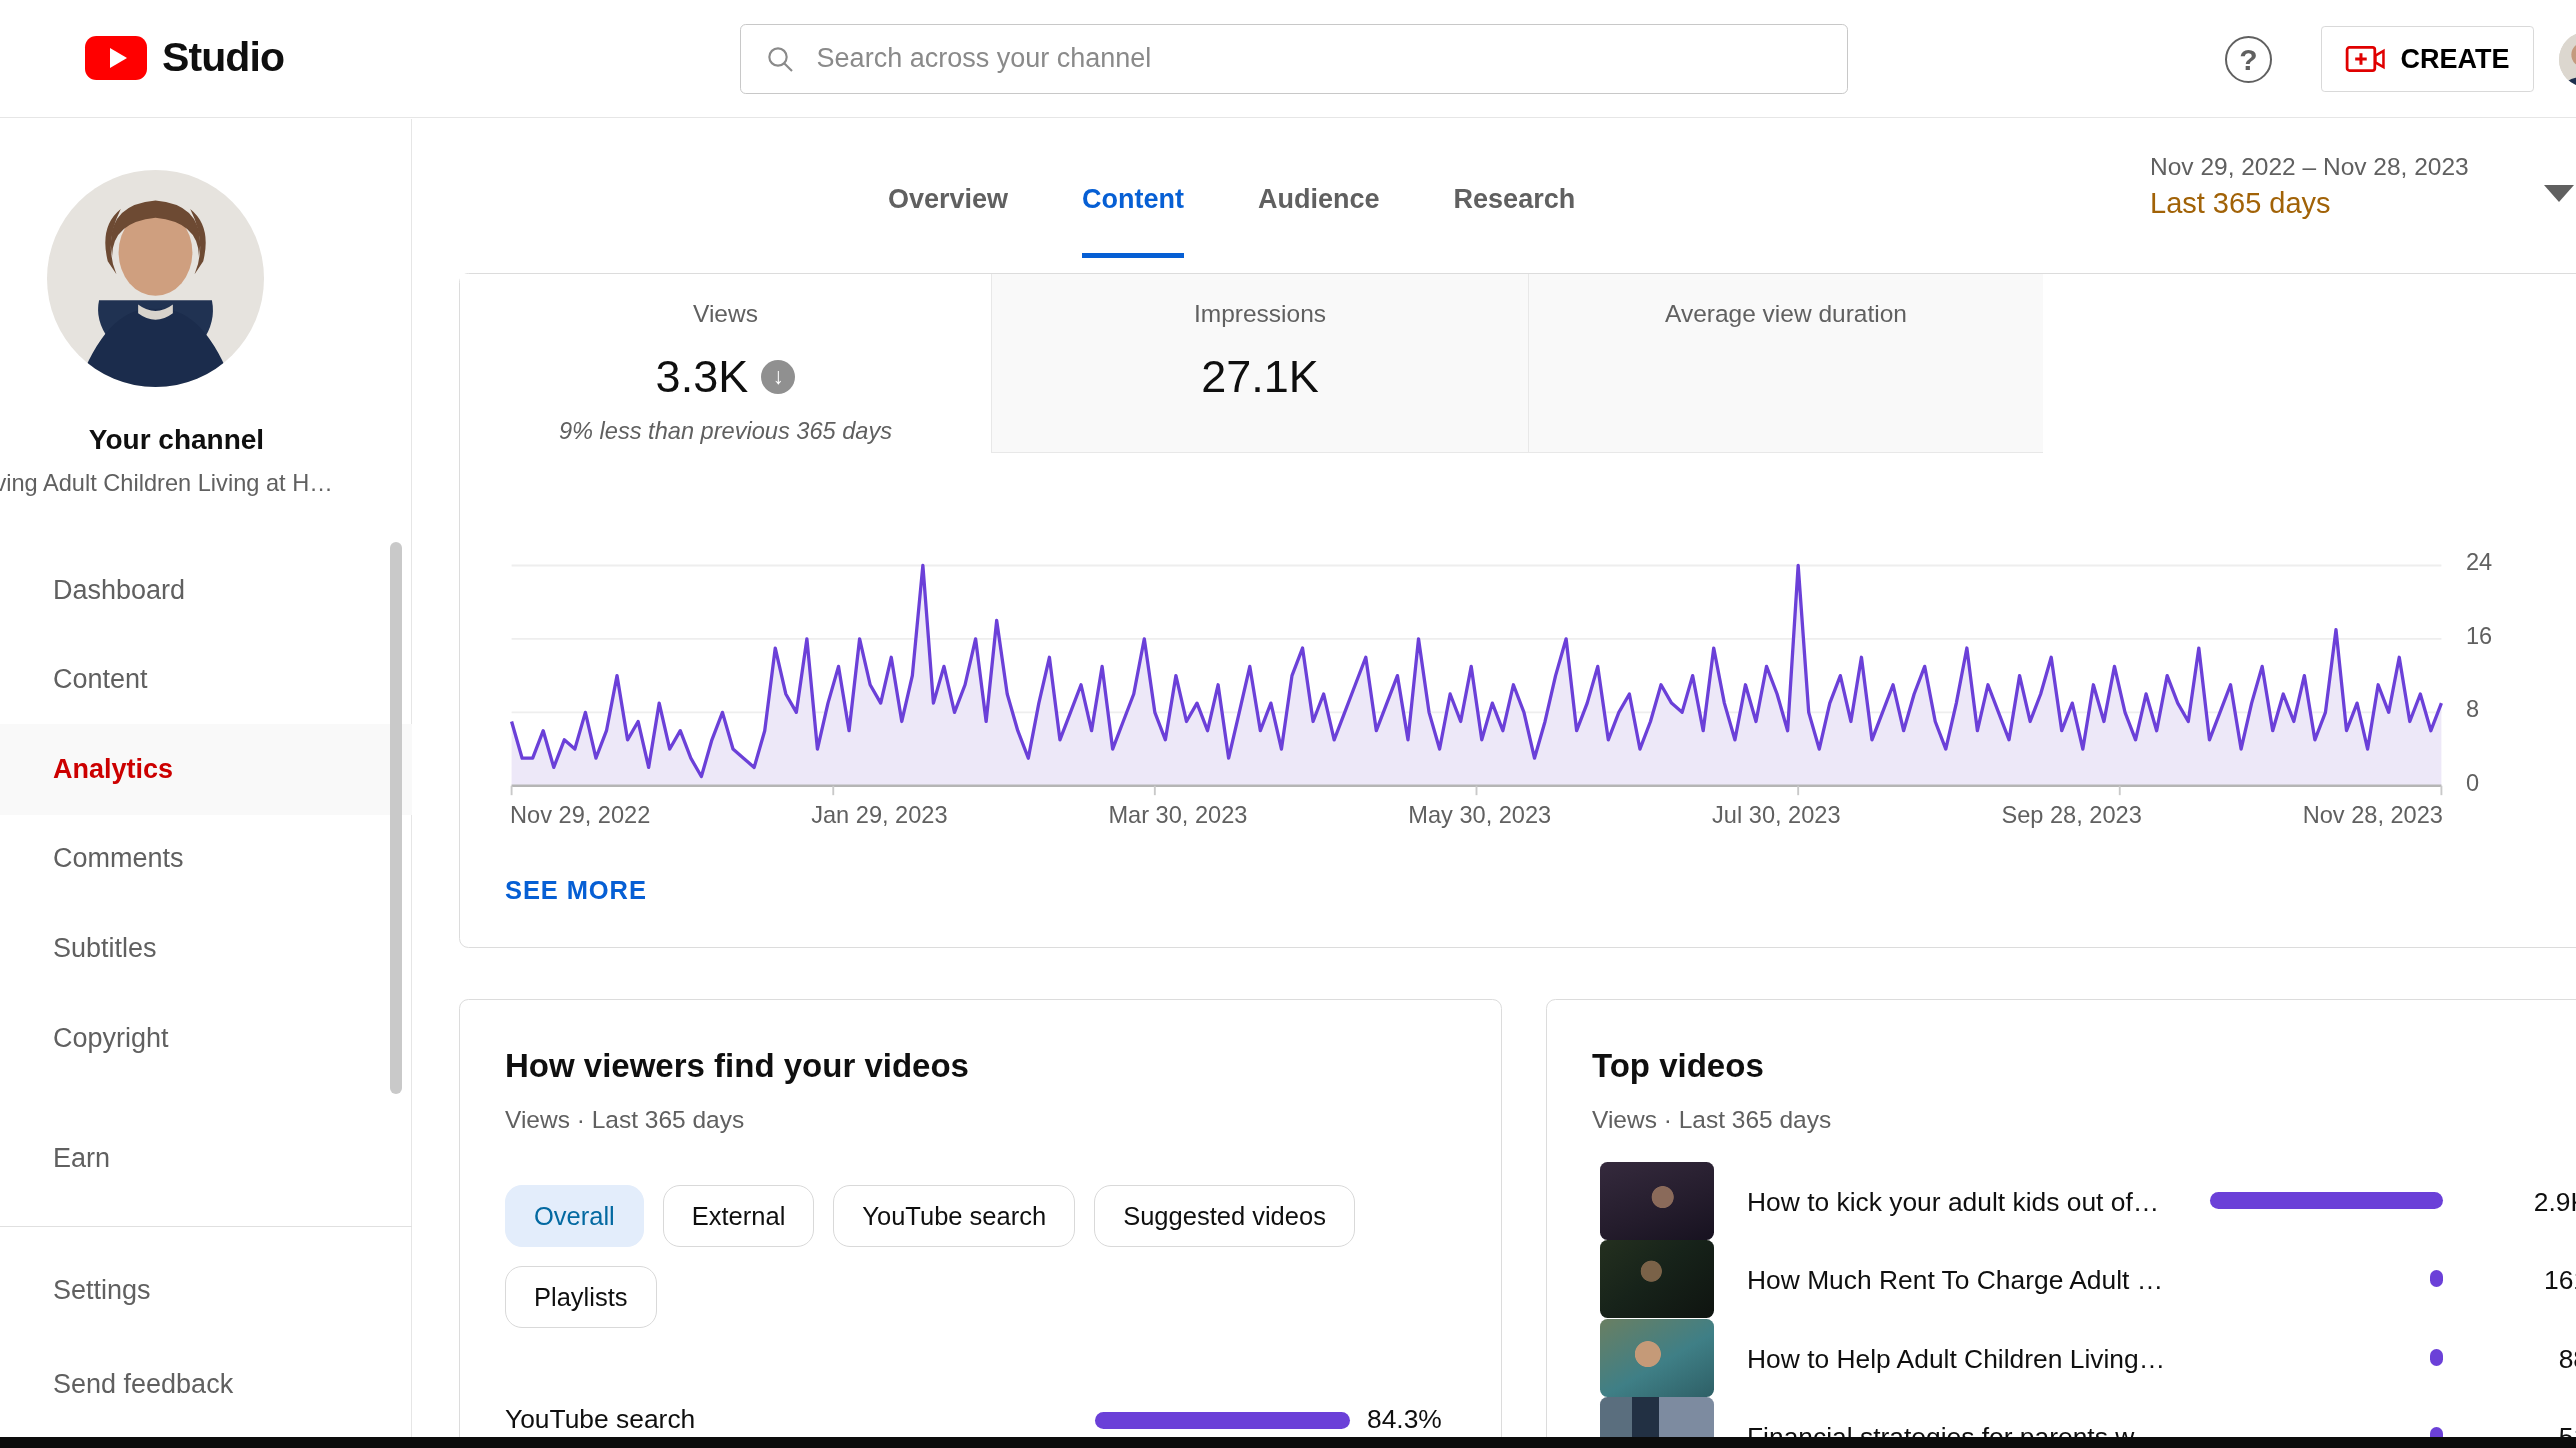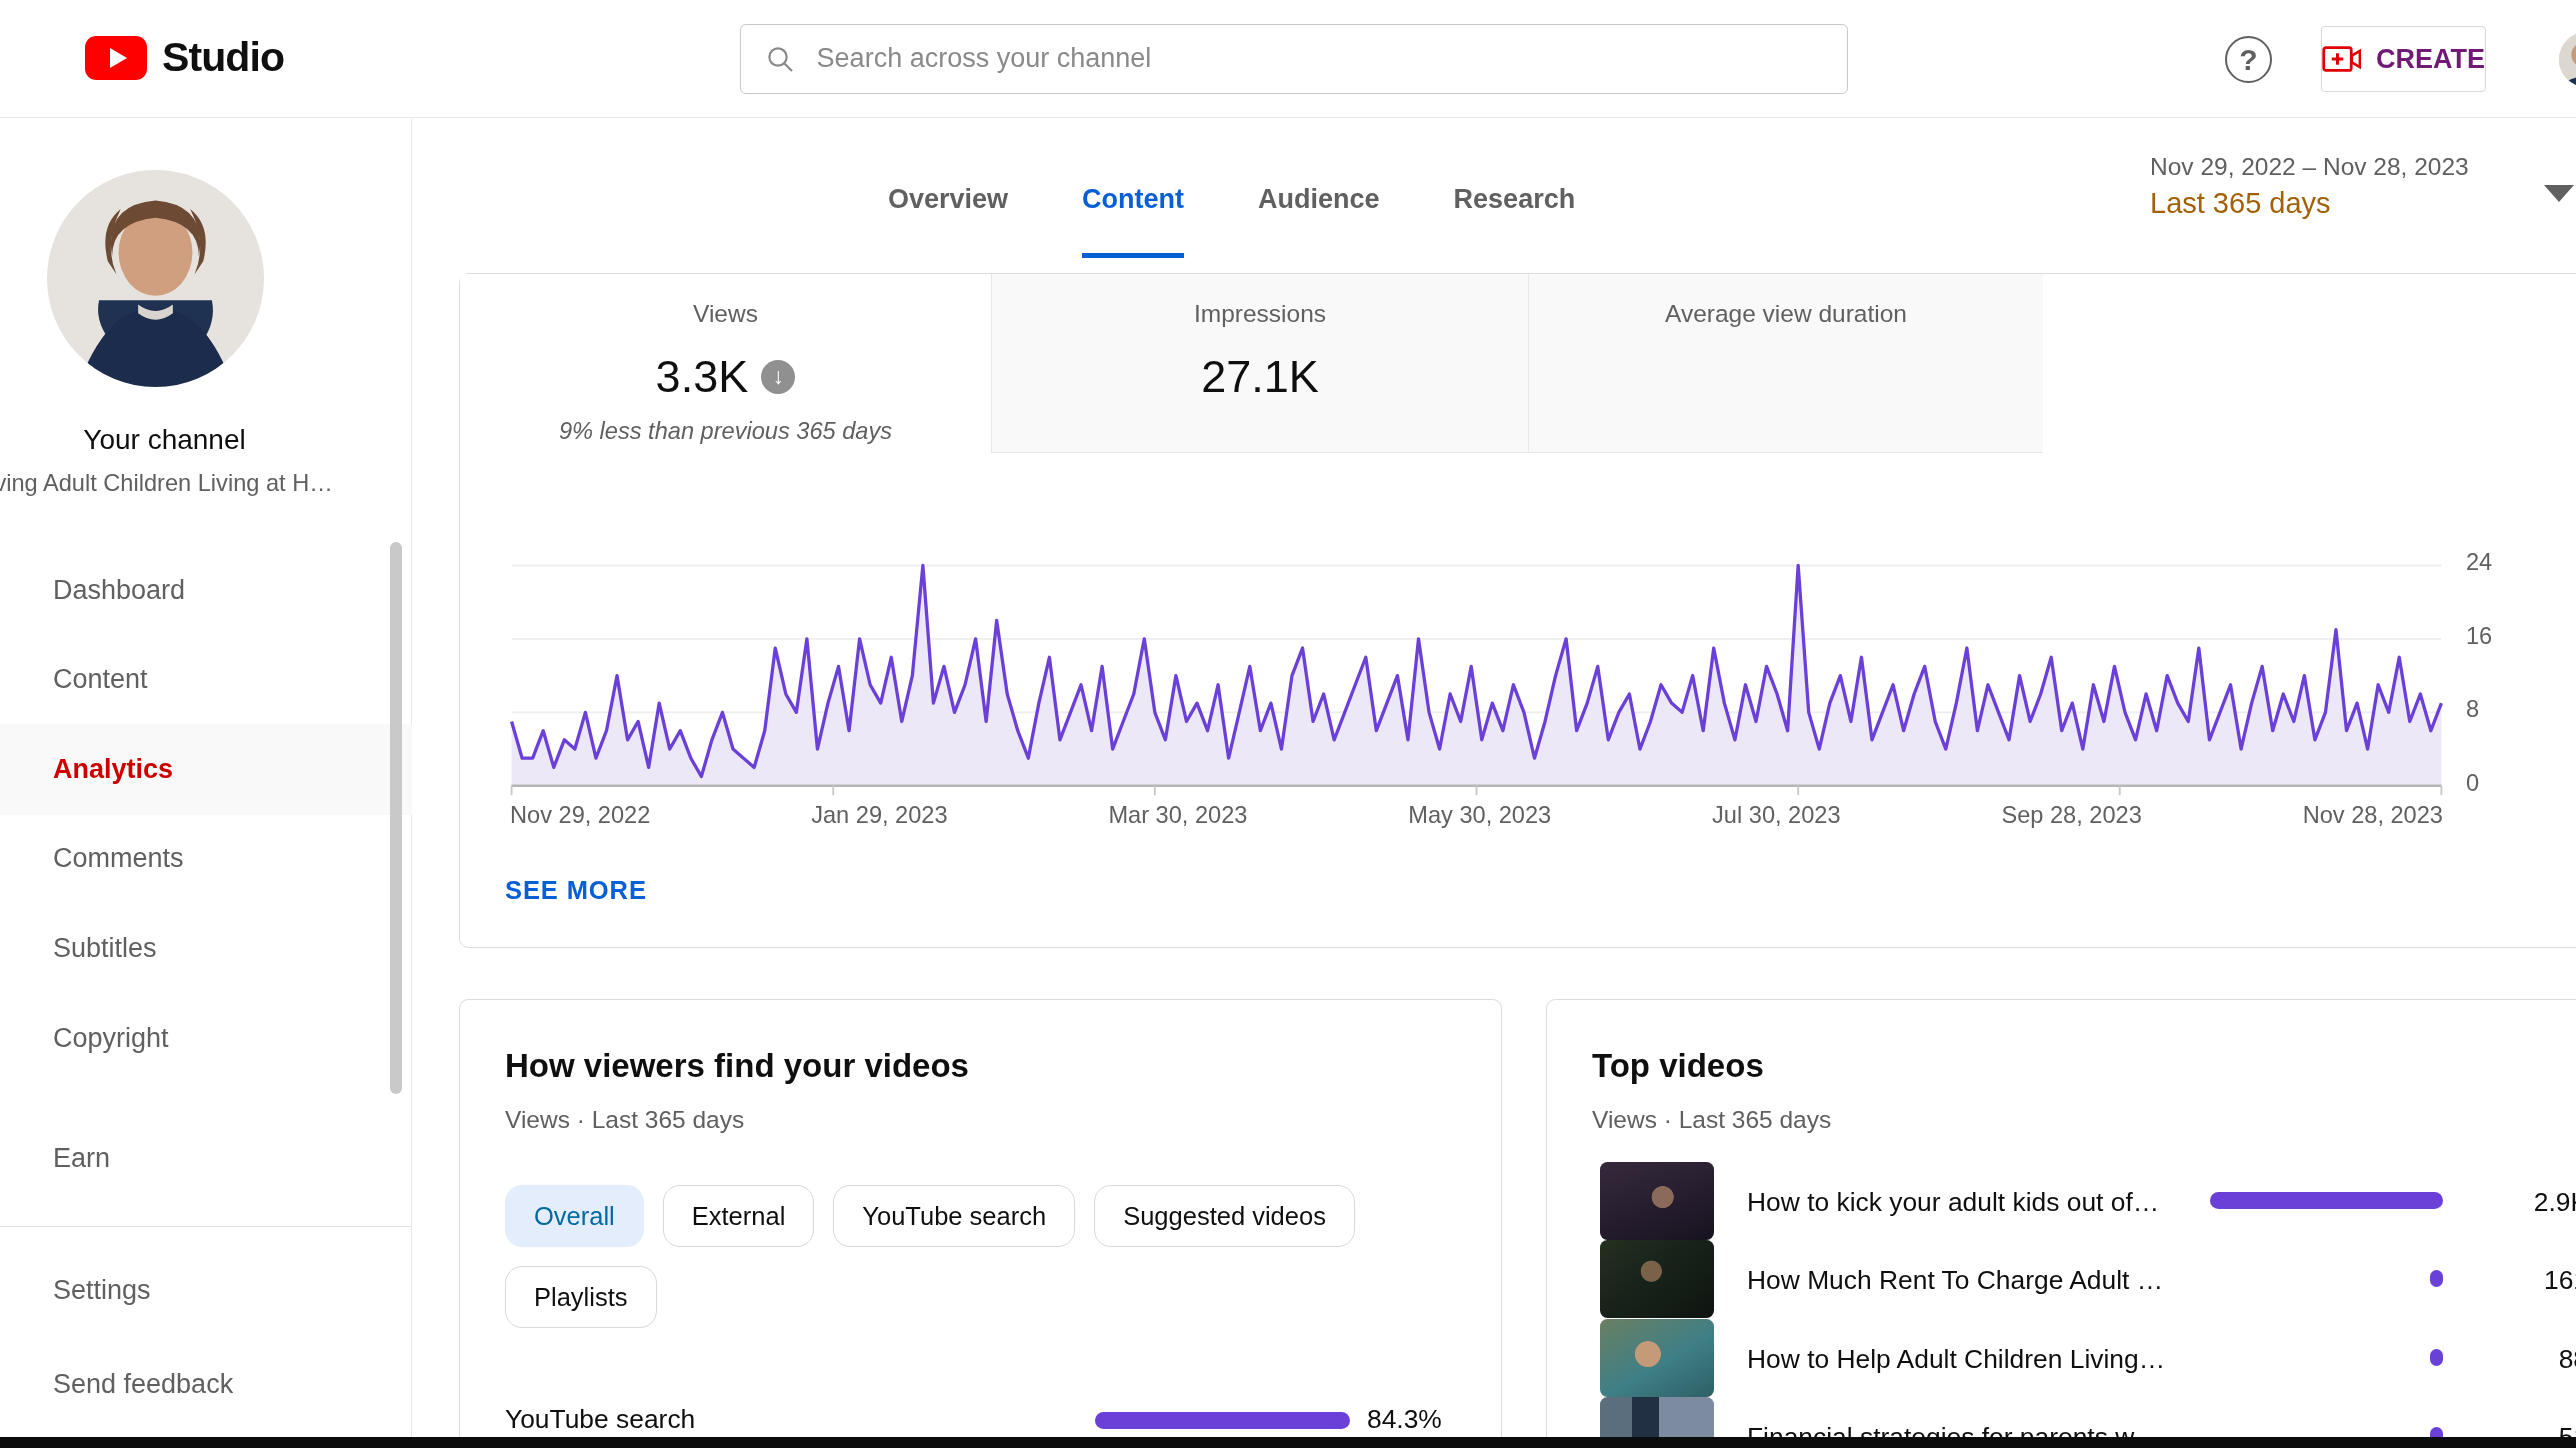--- a/index.html
+++ b/index.html
@@ -10,27 +10,27 @@
   #topbar { position:absolute; left:0; top:0; width:2576px; height:118px; background:#fff; border-bottom:0.9px solid #e6e6e6; z-index:30; }
   #logo { position:absolute; left:85px; top:34px; display:flex; align-items:center; gap:15px; }
   #logo-mark { width:62px; height:44px; background:#ff0000; border-radius:11.3px; position:relative; }
   #logo-mark::after { content:""; position:absolute; left:24.5px; top:12.3px; border-left:17px solid #fff; border-top:10.4px solid transparent; border-bottom:10.4px solid transparent; }
   #logo-text { font-size:41px; font-weight:bold; letter-spacing:-0.9px; font-stretch:condensed; }
   #searchbox { position:absolute; left:740px; top:23.6px; width:1108px; height:70px; border:0.9px solid #c8c8c8; border-radius:5.7px; background:#fff; display:flex; align-items:center; padding:0 22.6px; gap:21px; }
   #searchbox svg { flex:0 0 auto; }
   #search-input { border:none; outline:none; font-size:27px; color:#0f0f0f; flex:1; background:transparent; }
   #search-input::placeholder { color:#8a8a8a; }
   #help-btn { position:absolute; left:2225px; top:36px; width:47px; height:47px; border:2.8px solid #606060; border-radius:50%; color:#606060; font-size:30px; font-weight:bold; display:flex; align-items:center; justify-content:center; }
-  #create-btn { position:absolute; left:2321px; top:26.4px; width:165px; height:66px; border:0.9px solid #d9d9d9; border-radius:3.8px; background:#fff; display:flex; align-items:center; justify-content:center; gap:15px; font-size:27px; font-weight:bold; color:#701a75; }
+  #create-btn { position:absolute; left:2321px; top:26.4px; width:213px; height:66px; border:0.9px solid #d9d9d9; border-radius:3.8px; background:#fff; display:flex; align-items:center; justify-content:center; gap:15px; font-size:27px; font-weight:bold; color:#000000; }
   #topbar-avatar { position:absolute; left:2559px; top:32px; width:55px; height:55px; border-radius:50%; overflow:hidden; background:#d8d4cc; }
 
   
   #sidebar { position:absolute; left:0; top:119px; width:412px; height:1329px; background:#fff; border-right:0.9px solid #e6e6e6; z-index:20; }
   #channel-avatar { position:absolute; left:47px; top:51px; width:217px; height:217px; border-radius:50%; overflow:hidden; }
-  #channel-title { position:absolute; left:4px; top:305px; width:321px; text-align:center; font-size:28px; font-weight:normal; color:#0f0f0f; }
+  #channel-title { position:absolute; left:16px; top:305px; width:321px; text-align:center; font-size:28px; font-weight:bold; color:#0f0f0f; }
   #channel-name { position:absolute; left:-22.6px; top:351px; width:396px; font-size:23.6px; color:#606060; white-space:nowrap; overflow:hidden; }
   .menu { position:absolute; left:0; top:405px; width:412px; height:702px; overflow:hidden; }
   .menu-item { position:absolute; left:0; width:412px; height:91px; display:flex; align-items:center; padding-left:53px; font-size:27px; color:#606060; cursor:pointer; }
   .menu-item.active { background:#f9f9f9; color:#cc0000; font-weight:bold; }
   #sidebar-divider { position:absolute; left:0; top:1107px; width:412px; height:0.9px; background:#e0e0e0; }
   .menu-footer-item { position:absolute; left:0; width:412px; height:91px; display:flex; align-items:center; padding-left:53px; font-size:27px; color:#606060; cursor:pointer; }
   #sidebar-scrollbar { position:absolute; left:390px; top:423px; width:12.3px; height:552px; background:#c9c9c9; border-radius:6.6px; }
 
   
   #tabs { position:absolute; left:888px; top:184px; display:flex; gap:74px; z-index:5; }

